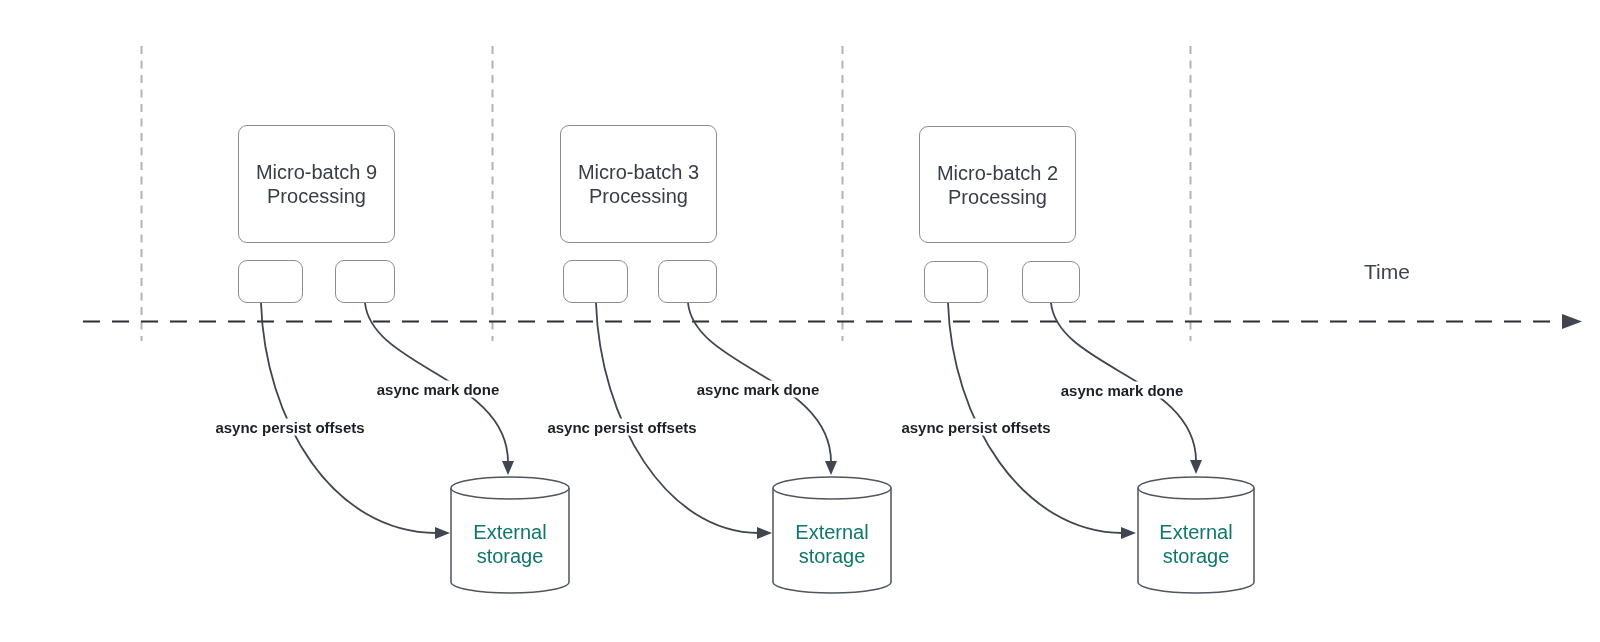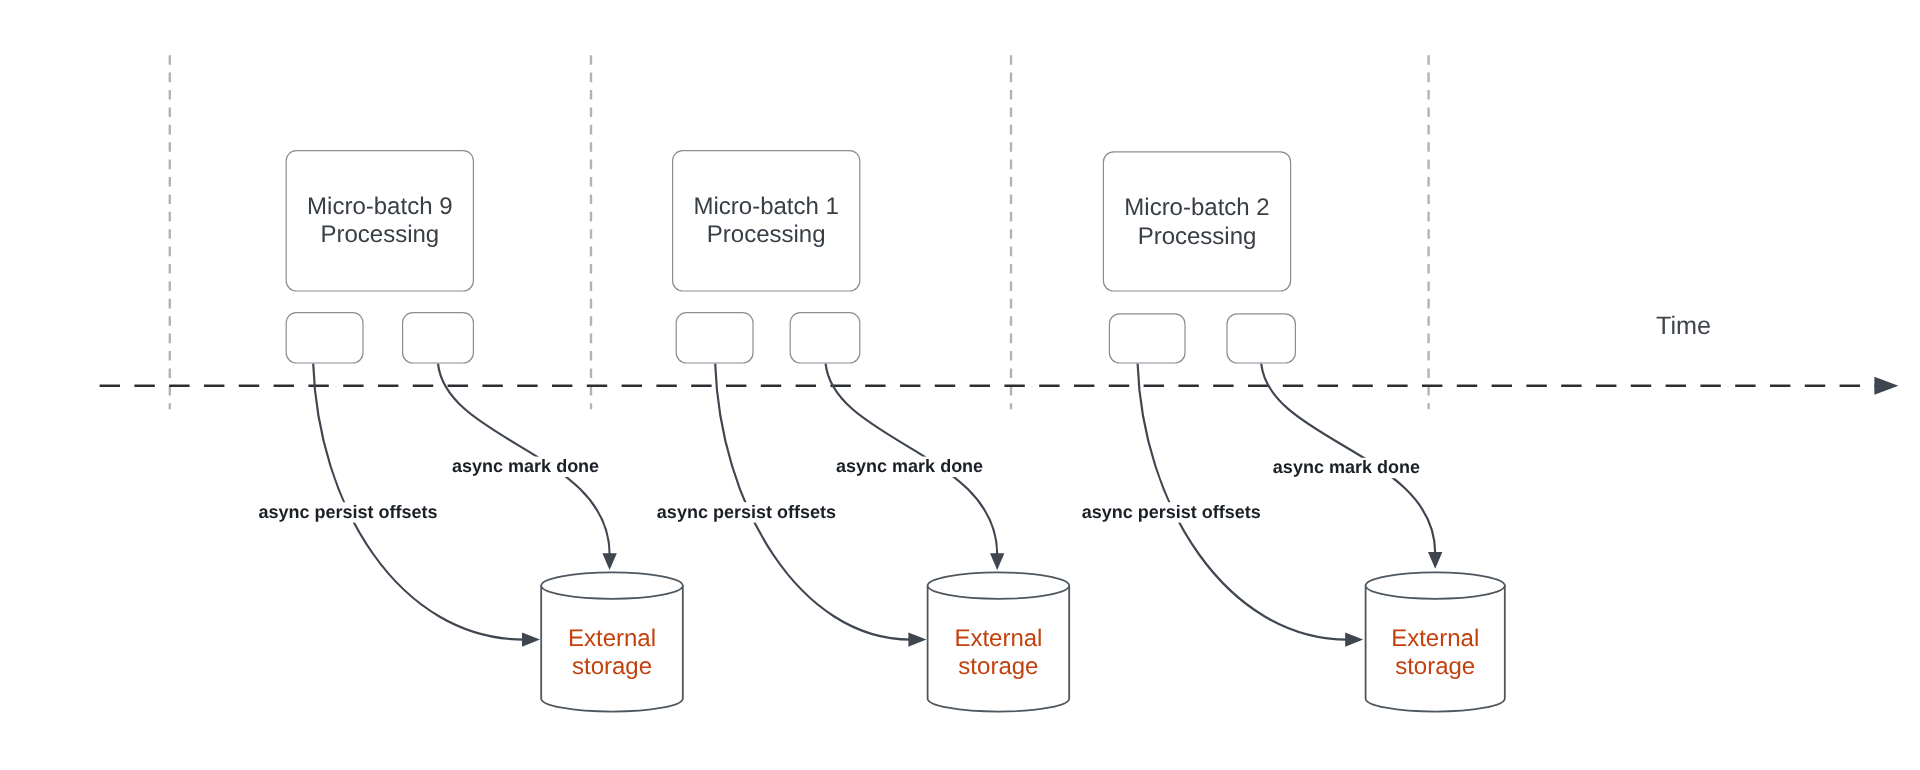--- a/index.html
+++ b/index.html
@@ -16,21 +16,21 @@
   .box-label {
     font-size:20px; line-height:24px; color:#383e45;
     text-align:center; white-space:pre-line;
   }
   .edge-label {
     position:absolute; transform:translate(-50%,-50%);
     font-size:15px; font-weight:bold; color:#1b2026;
     background:#ffffff; padding:0 3px; white-space:nowrap;
   }
   .storage-label {
-    position:absolute; font-size:20px; line-height:24px; color:#c2410c;
+    position:absolute; font-size:20px; line-height:24px; color:#0f766e;
     text-align:center; white-space:pre-line;
   }
   .time-label {
     position:absolute; transform:translate(-50%,-50%);
     font-size:21px; color:#3d444c;
   }
 </style>
 </head>
 <body>
 
@@ -80,36 +80,36 @@
 Processing</div>
   </div>
   <div class="node" style="left:238px; top:260px; width:65px; height:43px;"></div>
   <div class="node" style="left:335px; top:260px; width:60px; height:43px;"></div>
   <div class="edge-label" style="left:290px; top:427px;">async persist offsets</div>
   <div class="edge-label" style="left:438px; top:389px;">async mark done</div>
   <div class="storage-label" style="left:451px; top:520px; width:118px;">External
 storage</div>
 
   <div class="node" style="left:560px; top:125px; width:157px; height:118px;">
-    <div class="box-label">Micro-batch 1
+    <div class="box-label">Micro-batch 3
 Processing</div>
   </div>
   <div class="node" style="left:563px; top:260px; width:65px; height:43px;"></div>
   <div class="node" style="left:658px; top:260px; width:59px; height:43px;"></div>
   <div class="edge-label" style="left:622px; top:427px;">async persist offsets</div>
   <div class="edge-label" style="left:758px; top:389px;">async mark done</div>
   <div class="storage-label" style="left:773px; top:520px; width:118px;">External
 storage</div>
 
   <div class="node" style="left:919px; top:126px; width:157px; height:117px;">
     <div class="box-label">Micro-batch 2
 Processing</div>
   </div>
   <div class="node" style="left:924px; top:261px; width:64px; height:42px;"></div>
   <div class="node" style="left:1022px; top:261px; width:58px; height:42px;"></div>
   <div class="edge-label" style="left:976px; top:427px;">async persist offsets</div>
   <div class="edge-label" style="left:1122px; top:390px;">async mark done</div>
   <div class="storage-label" style="left:1138px; top:520px; width:116px;">External
 storage</div>
 
-  <div class="time-label" style="left:1387px; top:272px;margin-left:16px;">Time</div>
+  <div class="time-label" style="left:1387px; top:272px;">Time</div>
 
 </div>
 
 </body></html>

